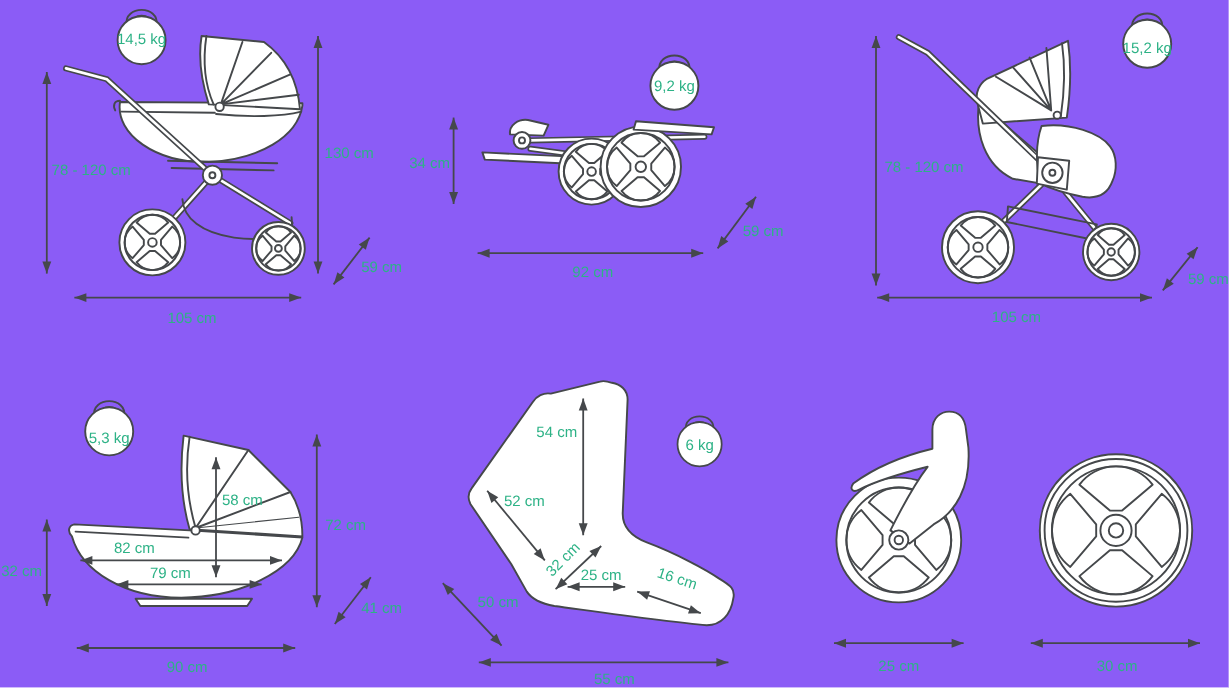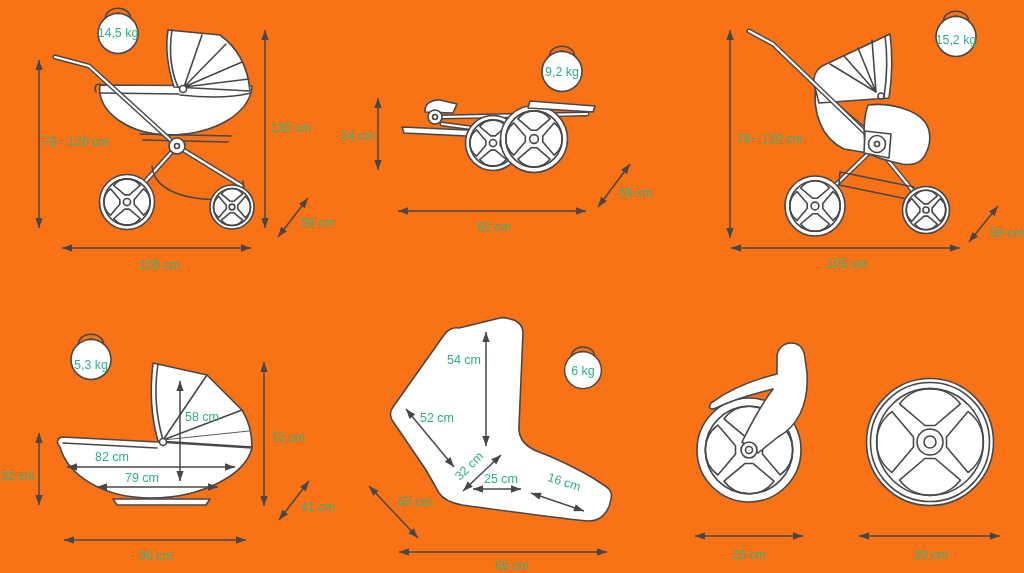--- a/index.html
+++ b/index.html
@@ -1,16 +1,16 @@
 <!DOCTYPE html>
 <html><head>
 <meta charset="utf-8">
 <style>
   html,body{margin:0;padding:0;background:#fff;}
-  .stage{position:relative;width:1024px;height:573px;background:#f97316;overflow:hidden;
+  .stage{position:relative;width:1024px;height:573px;background:#8b5cf6;overflow:hidden;
          font-family:"Liberation Sans",sans-serif;}
   .stage svg{position:absolute;display:block;}
   #d1{left:0;top:0} #d2{left:340px;top:0} #d3{left:680px;top:0}
   #d4{left:0;top:290px} #d5{left:340px;top:290px} #d6{left:680px;top:290px}
   .draw{fill:none;stroke:#45484b;stroke-width:1.6;stroke-linecap:round;stroke-linejoin:round;}
   .thin{fill:none;stroke:#45484b;stroke-width:0.9;stroke-linecap:round;}
   .fillw{fill:#fff;stroke:#45484b;stroke-width:1.6;stroke-linecap:round;stroke-linejoin:round;}
   .tube{fill:none;stroke:#45484b;stroke-width:5;stroke-linecap:round;}
   .tubein{fill:none;stroke:#fff;stroke-width:2.2;stroke-linecap:round;}
   .dim{stroke:#45484b;stroke-width:1.5;fill:none;}

